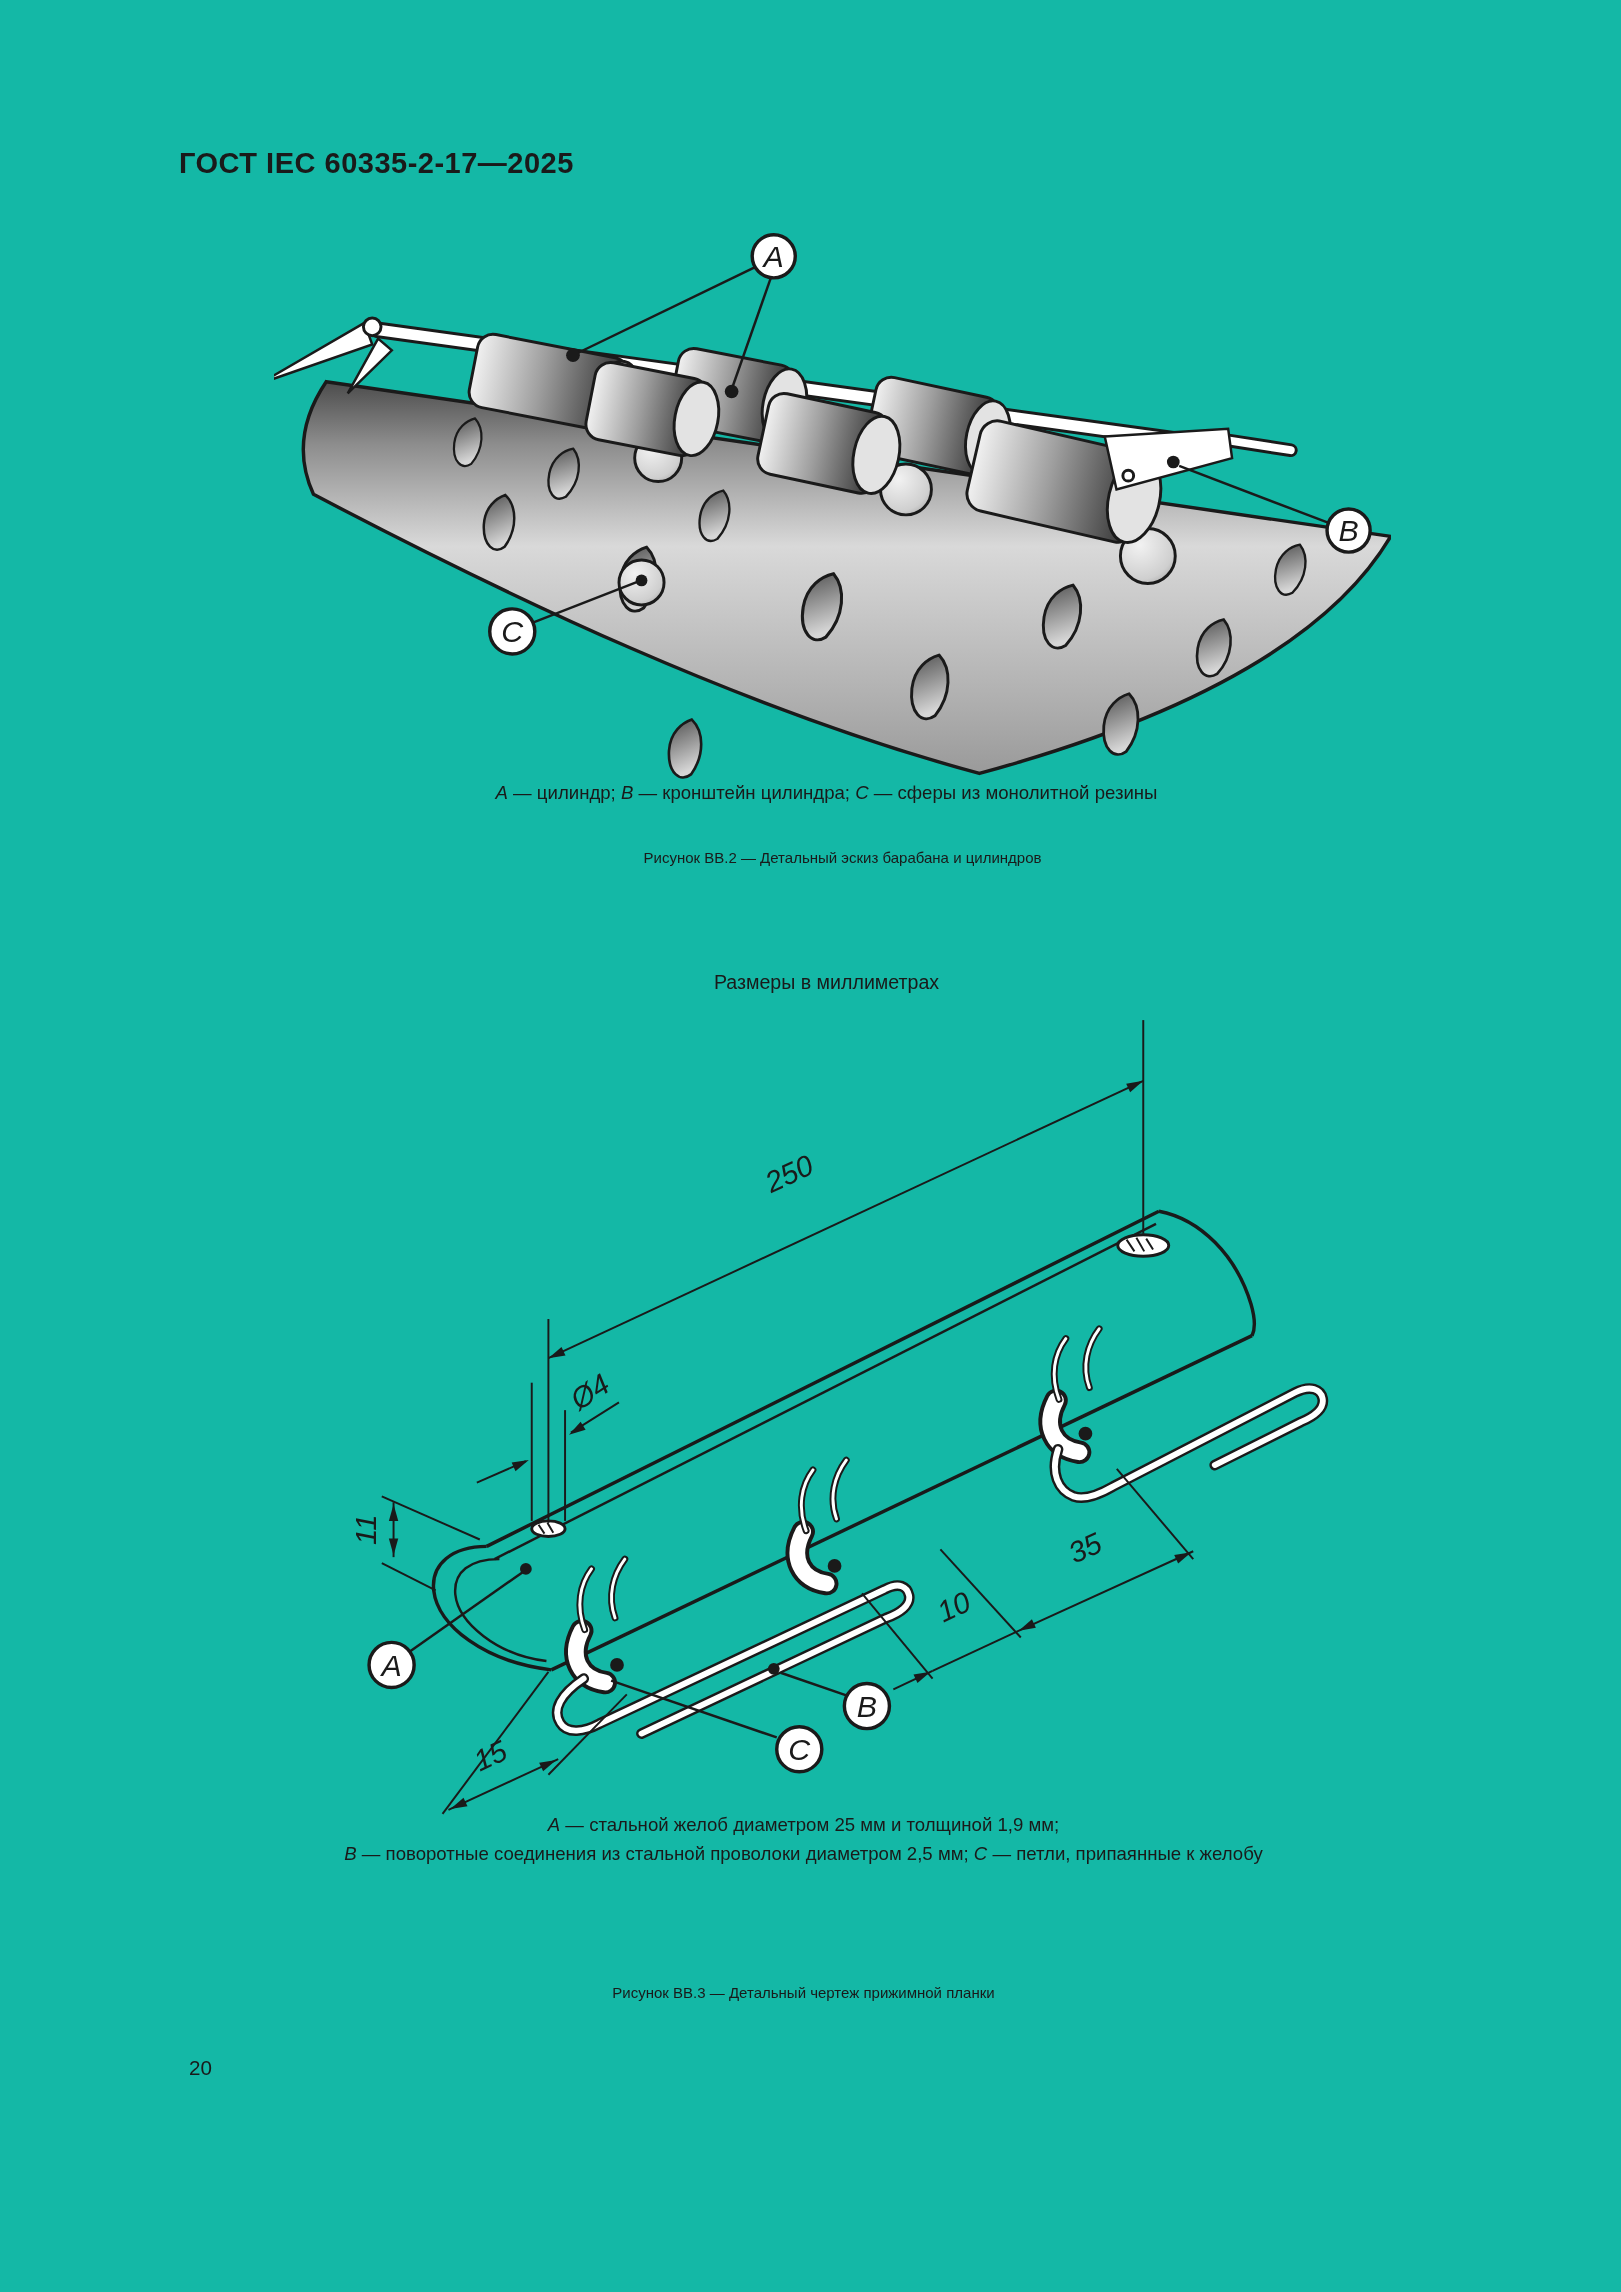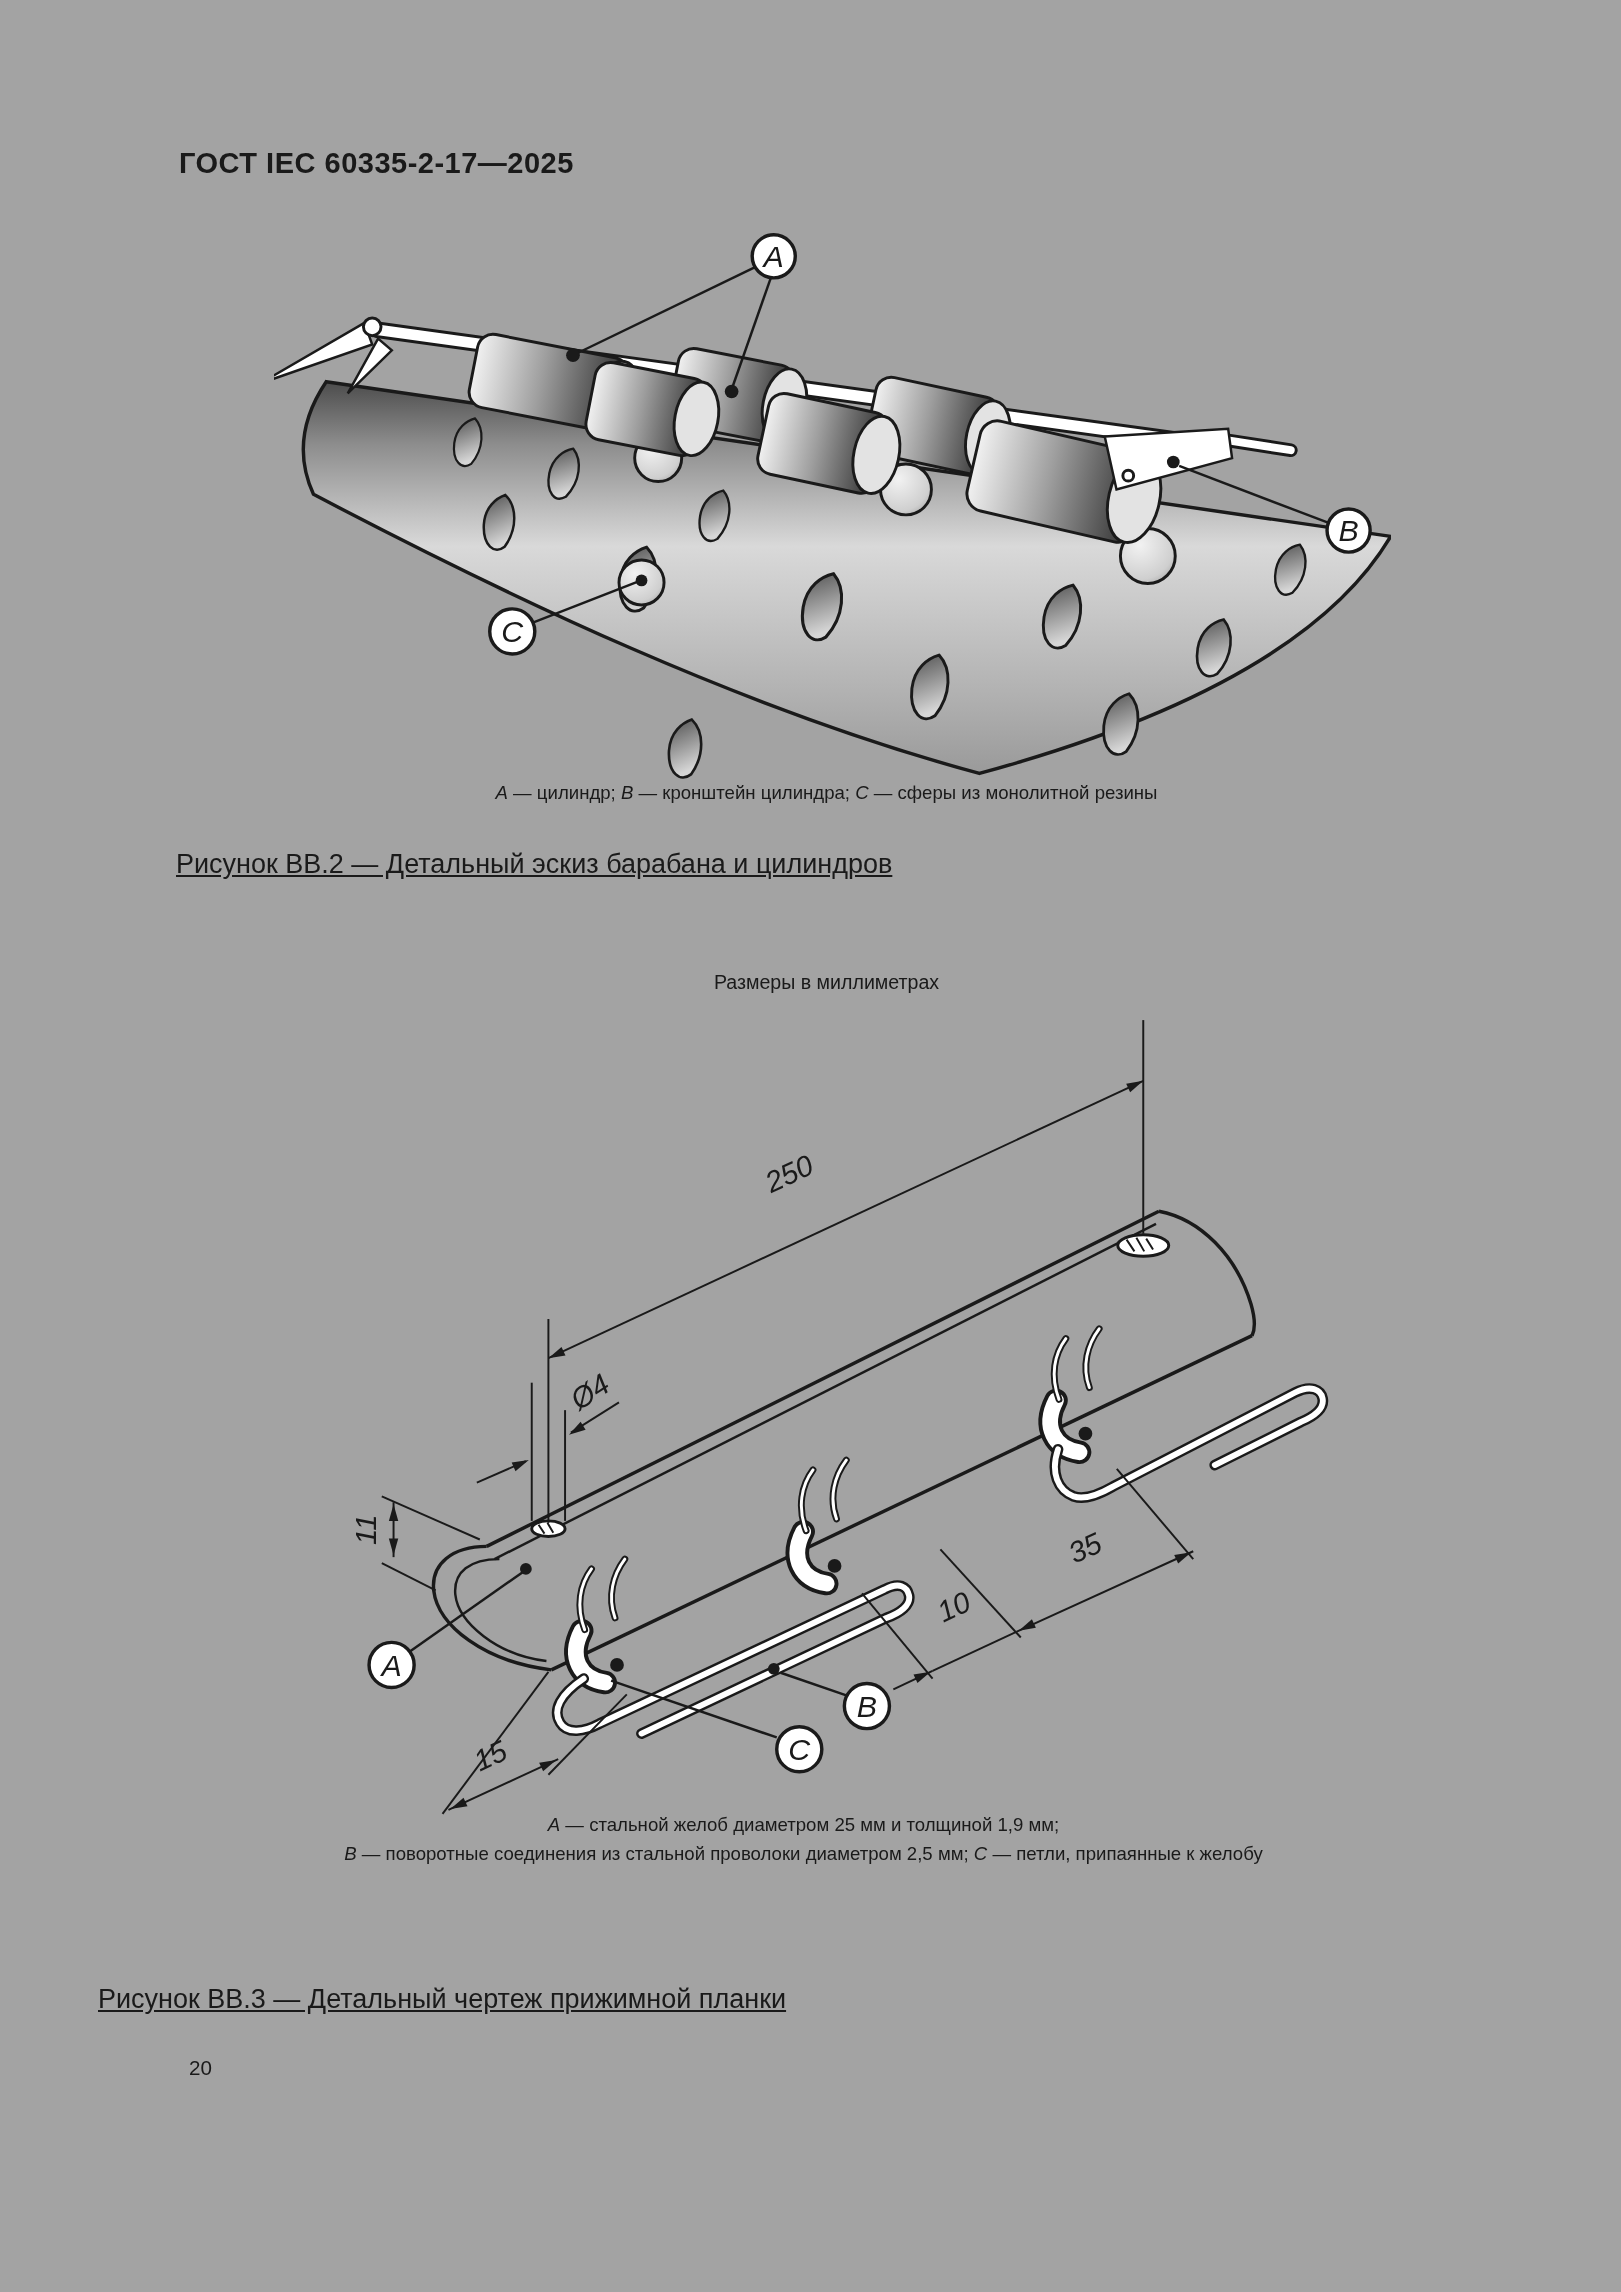--- a/index.html
+++ b/index.html
@@ -1,25 +1,25 @@
 <!DOCTYPE html>
 <html lang="ru"><head>
 <meta charset="utf-8">
 <style>
   html,body{margin:0;padding:0;background:#e8e8e8;}
   .page{
-    position:relative;width:1621px;height:2293px;background:#a3a3a3;
+    position:relative;width:1621px;height:2293px;background:#14b8a6;
     font-family:"Liberation Sans", sans-serif;color:#1a1a1a;overflow:hidden;
     margin:0 auto;
   }
   .hdr{position:absolute;left:179px;top:147px;font-size:29px;font-weight:bold;letter-spacing:0.5px;}
   .fig-svg{position:absolute;}
   .cap{position:absolute;text-align:center;font-size:18.6px;line-height:29px;}
   .cap .it, .it{font-style:italic;}
-  .fig-title{position:absolute;font-size:27px;text-decoration:underline;}
+  .fig-title{position:absolute;text-align:center;font-size:15px;}
   .dims-note{position:absolute;left:147px;width:1359px;top:971px;text-align:center;font-size:19.6px;}
   .pagenum{position:absolute;left:189px;top:2056px;font-size:20.6px;}
   
   text{font-family:"Liberation Sans", sans-serif;}
   .dimtxt{font-size:30px;font-style:italic;fill:#1a1a1a;}
   .callout-letter{font-size:31px;font-style:italic;fill:#1a1a1a;text-anchor:middle;}
 </style>
 </head>
 <body>
 

